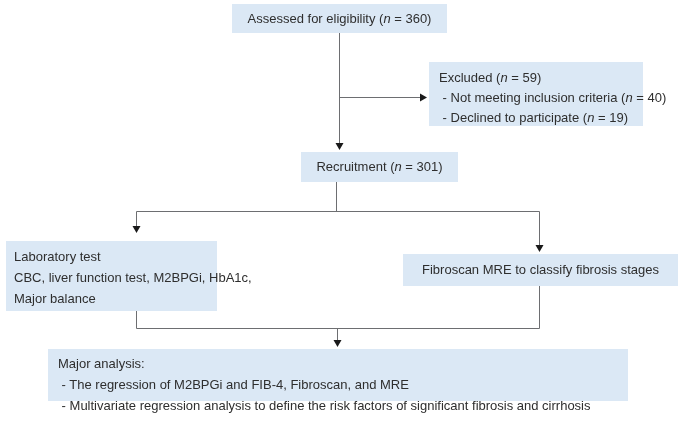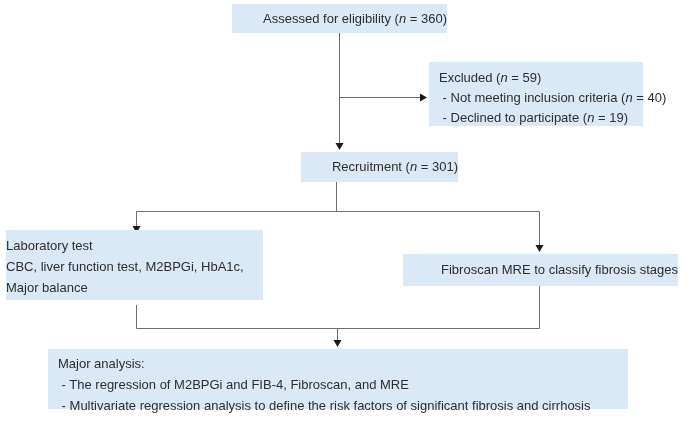--- a/index.html
+++ b/index.html
@@ -23,37 +23,37 @@
   }
   .box {
     position: absolute;
     background: var(--box-fill, #dbe8f5);
     font-size: 13px;
     box-sizing: border-box;
   }
   .box.center {
     display: flex;
     align-items: center;
-    justify-content: flex-end;
+    justify-content: center;
     text-align: center;
   }
   .box .line {
     white-space: pre;
     line-height: 20px;
   }
   .multiline {
     padding: 6px 0 0 10px;
   }
-  #laboratory-box { left: 6px;   top: 230px; width: 257px; height: 70px; padding-top: 5px; }
+  #laboratory-box { left: 6px;   top: 241px; width: 211px; height: 70px; padding-top: 5px; padding-left: 8px; }
   #laboratory-box .line { line-height: 21px; }
   #assessed-box   { left: 232px; top: 4px;   width: 215px; height: 29px; }
   #excluded-box   { left: 429px; top: 62px;  width: 214px; height: 64px; }
   #recruitment-box{ left: 258px; top: 152px; width: 157px; height: 30px; margin-left: 43px; }
   #mre-box        { left: 403px; top: 254px; width: 275px; height: 32px; }
-  #major-box      { left: 48px;  top: 349px; width: 580px; height: 60px; padding-top: 4px; }
+  #major-box      { left: 48px;  top: 349px; width: 580px; height: 52px; padding-top: 4px; }
   #major-box .line { line-height: 21px; }
   svg.connectors {
     position: absolute;
     left: 0; top: 0;
     pointer-events: none;
   }
   svg.connectors path {
     stroke: var(--line, #6d6e71);
     stroke-width: 1;
     fill: none;

